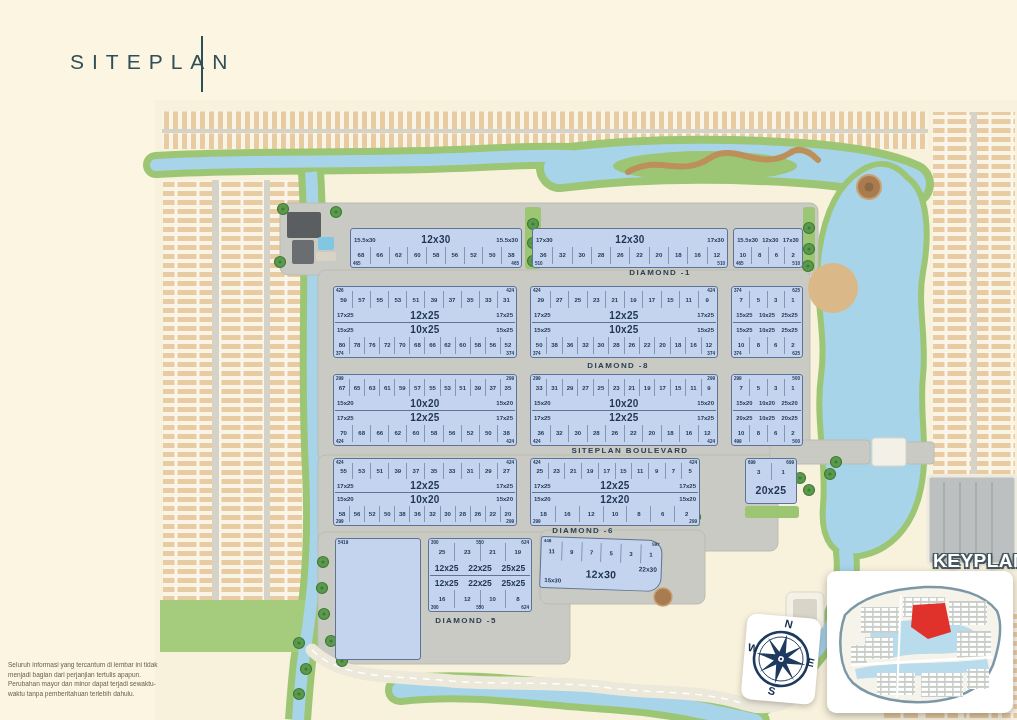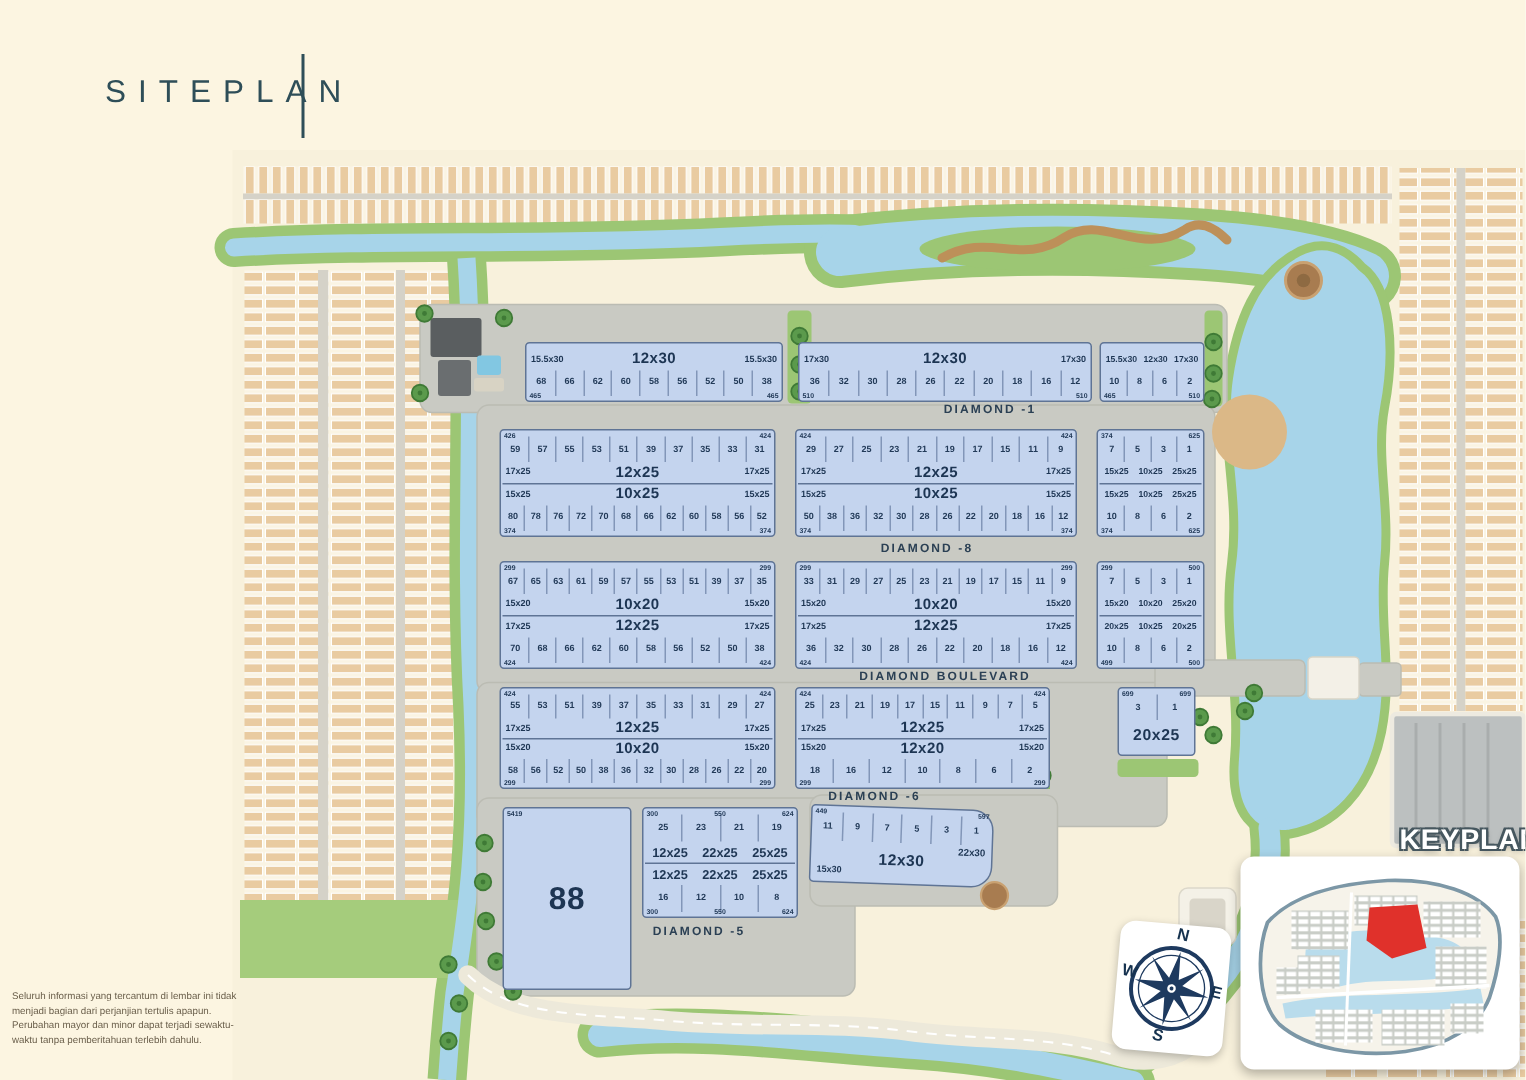--- a/index.html
+++ b/index.html
@@ -567,23 +567,20 @@
           <span class="cell">3</span>
           <span class="cell">1</span>
         </div>
         <div class="brow big">
           <span class="lab-huge" style="font-size: 10.5px;">20x25</span>
         </div>
         <span class="corner c-tl">699</span>
         <span class="corner c-tr">699</span>
       </div>
       <div class="block" style="left: 335px; top: 538px; width: 86px; height: 122px;">
-        <div class="brow big">
-          <span class="lab-huge" style="font-size: 21px;">88</span>
-        </div>
         <span class="corner c-tl">5419</span>
       </div>
       <div class="block big3" style="left: 428px; top: 538px; width: 104px; height: 74px;">
         <div class="brow nums">
           <span class="cell">25</span>
           <span class="cell">23</span>
           <span class="cell">21</span>
           <span class="cell">19</span>
         </div>
         <div class="brow labels3">
@@ -623,21 +620,21 @@
           <span class="lab-big">12x30</span>
           <span class="m-right">22x30</span>
         </div>
         <span class="corner c-tl">449</span>
         <span class="corner c-tr">597</span>
       </div>
     </div>
 
   <div class="road-label" style="left:660px;top:268px;">DIAMOND -1</div>
   <div class="road-label" style="left:618px;top:361px;">DIAMOND -8</div>
-  <div class="road-label" style="left:630px;top:446px;">DIAMOND BOULEVARD</div>
+  <div class="road-label" style="left:630px;top:446px;">SITEPLAN BOULEVARD</div>
   <div class="road-label" style="left:583px;top:526px;">DIAMOND -6</div>
   <div class="road-label" style="left:466px;top:616px;">DIAMOND -5</div>
 
   <div class="title">SITEPLAN</div>
   <div class="title-divider"></div>
 
   <div class="disclaimer">Seluruh informasi yang tercantum di lembar ini tidak menjadi bagian dari perjanjian tertulis apapun. Perubahan mayor dan minor dapat terjadi sewaktu-waktu tanpa pemberitahuan terlebih dahulu.</div>
 
   <div class="keyplan-label">KEYPLAN</div>
   <div class="keyplan-card">

